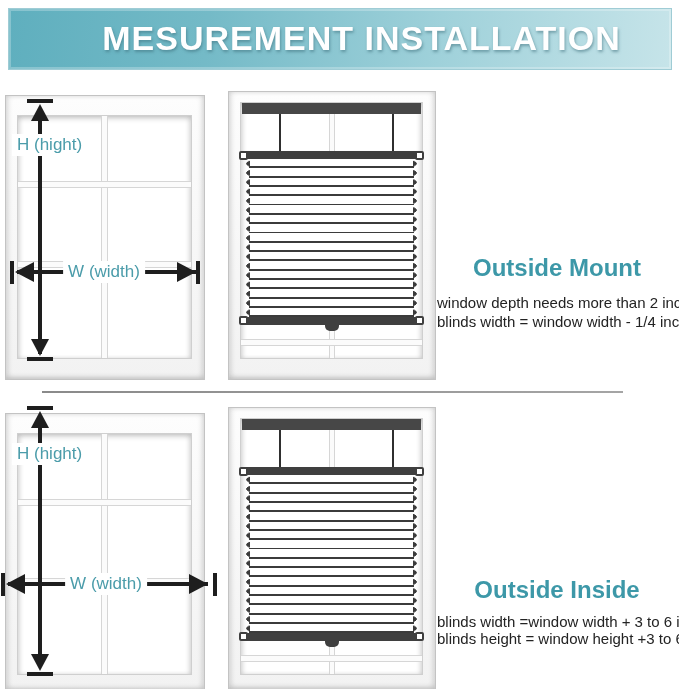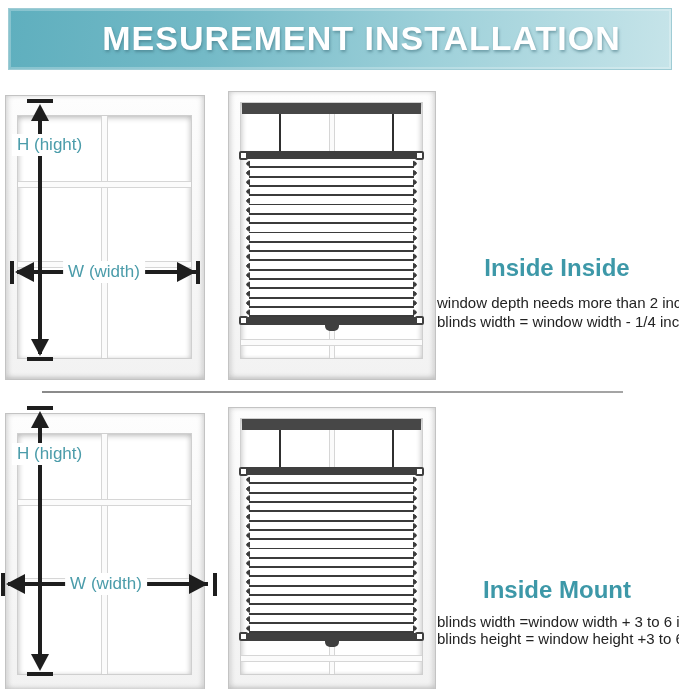--- a/index.html
+++ b/index.html
@@ -113,21 +113,21 @@
   <div>
     <div class="aline" style="left:10px;top:261px;width:4px;height:23px;"></div>
     <div class="tri left" style="left:15px;top:262px;"></div>
     <div class="aline" style="left:17px;top:270px;width:179px;height:4px;"></div>
     <div class="tri right" style="left:177px;top:262px;"></div>
     <div class="aline" style="left:196px;top:261px;width:4px;height:23px;"></div>
     <div class="dim-label" style="left:104px;top:272px;transform:translate(-50%,-50%);">W  (width)</div>
   </div>
 
   <div class="info inside" style="left:437px;top:254px;">
-    <h2>Inside Inside</h2>
+    <h2>Outside Mount</h2>
     <div class="lines">
       <div>window depth needs more than 2 inches</div>
       <div>blinds width = window width - 1/4 inch</div>
     </div>
   </div>
 
   <div class="divider"></div>
 
   <div class="win" style="left:5px;top:413px;width:198px;height:276px;">
     <div class="opening" style="left:11px;top:19px;width:175px;height:242px;">
@@ -167,20 +167,20 @@
   <div>
     <div class="aline" style="left:1px;top:573px;width:4px;height:23px;"></div>
     <div class="tri left" style="left:6px;top:574px;"></div>
     <div class="aline" style="left:8px;top:582px;width:200px;height:4px;"></div>
     <div class="tri right" style="left:189px;top:574px;"></div>
     <div class="aline" style="left:213px;top:573px;width:4px;height:23px;"></div>
     <div class="dim-label" style="left:106px;top:584px;transform:translate(-50%,-50%);">W  (width)</div>
   </div>
 
   <div class="info outside" style="left:437px;top:576px;">
-    <h2>Inside Mount</h2>
+    <h2>Outside Inside</h2>
     <div class="lines">
       <div>blinds width =window width + 3 to 6 inches</div>
       <div>blinds height = window height +3 to 6 inches</div>
     </div>
   </div>
 
 </div>
 
 </body></html>

